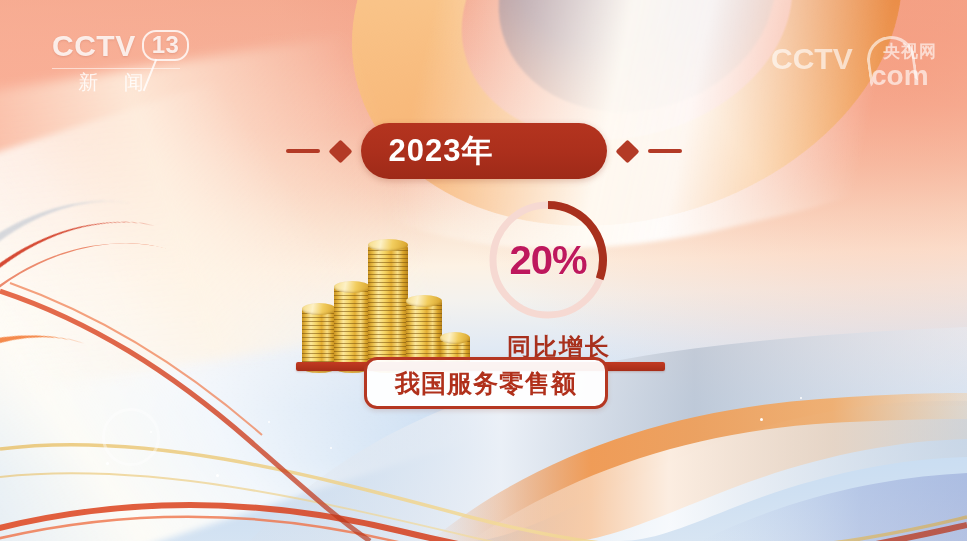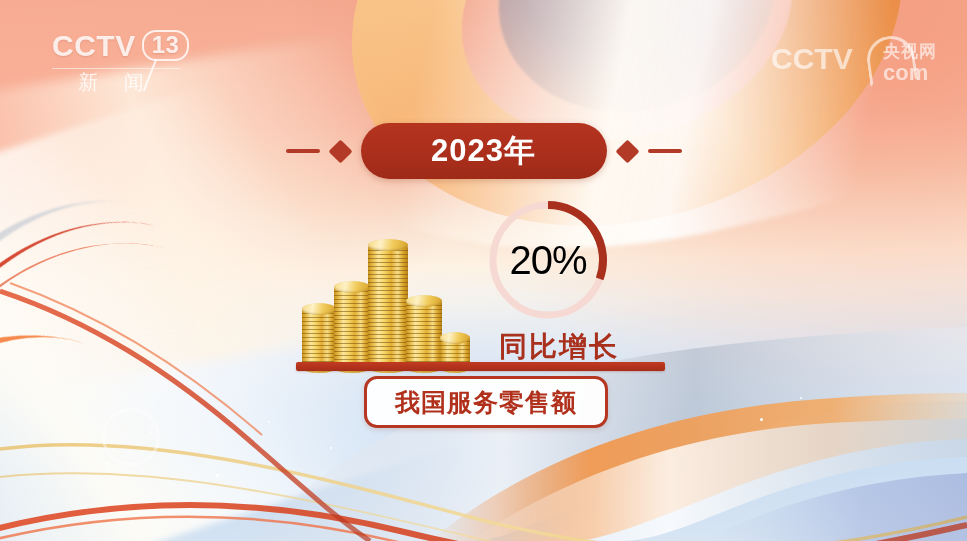--- a/index.html
+++ b/index.html
@@ -137,21 +137,21 @@
     position:absolute;right:16px;top:36px;width:180px;height:52px;
     color:rgba(255,255,255,.62);
   }
   .wm-cctvcom .big{
     position:absolute;left:0;top:8px;font-size:30px;font-weight:700;letter-spacing:0px;line-height:1;
   }
   .wm-cctvcom .cn{
     position:absolute;left:112px;top:4px;font-size:17px;font-weight:700;letter-spacing:1px;
   }
   .wm-cctvcom .com{
-    position:absolute;left:112px;top:24px;font-size:22px;font-weight:700;letter-spacing:0;
+    position:absolute;left:100px;top:24px;font-size:28px;font-weight:700;letter-spacing:0;
   }
   .wm-cctvcom .arc{
     position:absolute;left:96px;top:0px;width:42px;height:42px;
     border:3px solid rgba(255,255,255,.6);border-radius:50% 50% 0 0;
     border-bottom-color:transparent;transform:rotate(-8deg);
   }
   .wm-focus{
     position:absolute;left:80px;bottom:55px;width:150px;height:70px;
     color:rgba(255,255,255,.45);
   }
@@ -168,33 +168,33 @@
   .title-wrap{
     position:absolute;left:0;top:120px;width:967px;height:62px;
     display:flex;align-items:center;justify-content:center;gap:12px;
   }
   .t-dash{width:34px;height:4px;background:#b33a26;border-radius:2px;}
   .t-diamond{width:17px;height:17px;background:#b33a26;transform:rotate(45deg);border-radius:2px;}
   .t-pill{
     min-width:246px;height:56px;border-radius:28px;
     background:linear-gradient(180deg,#b4341f 0%,#ab2f1c 55%,#9e2a18 100%);
     box-shadow:0 2px 6px rgba(150,60,40,.28);
-    display:flex;align-items:center;justify-content:center;
+    display:flex;align-items:center;justify-content:flex-start;
     color:#fff;font-size:31px;font-weight:700;letter-spacing:1px;
     padding:0 28px;box-sizing:border-box;
   }
 
   
   .donut{
     position:absolute;left:484px;top:196px;width:128px;height:128px;
   }
   .donut svg{position:absolute;inset:0;}
   .donut-label{
     position:absolute;inset:0;display:flex;align-items:center;justify-content:center;
-    font-size:40px;font-weight:400;color:#000000;letter-spacing:-1px;
+    font-size:40px;font-weight:700;color:#be185d;letter-spacing:-1px;
     text-shadow:0 1px 1px rgba(255,255,255,.5);
   }
 
   
   .coins{position:absolute;left:296px;top:236px;width:190px;height:132px;}
   .stack{position:absolute;bottom:0;}
   .stack .body{
     position:absolute;left:0;bottom:0;width:100%;
     background:
       repeating-linear-gradient(180deg,
@@ -218,25 +218,25 @@
 
   
   .baseline{
     position:absolute;left:296px;top:362px;width:369px;height:9px;
     background:linear-gradient(180deg,#c23a22 0%,#a62d18 100%);
     border-radius:2px;
     box-shadow:0 1px 2px rgba(140,60,40,.25);
   }
   .yoy{
     position:absolute;left:484px;top:330px;width:150px;height:34px;
-    font-size:28px;font-weight:700;color:#a8301d;letter-spacing:2px;
+    font-size:24px;font-weight:700;color:#a8301d;letter-spacing:2px;
     display:flex;align-items:center;justify-content:center;
   }
   .tagbox{
-    position:absolute;left:364px;top:376px;width:238px;height:46px;
+    position:absolute;left:364px;top:357px;width:238px;height:46px;
     border:3px solid #b53722;border-radius:13px;
     background:rgba(255,255,255,.94);
     display:flex;align-items:center;justify-content:center;
     box-shadow:0 2px 5px rgba(150,70,50,.18);
   }
   .tagbox span{
     font-size:25px;font-weight:700;color:#b0301b;letter-spacing:1px;
   }
 </style>
 </head>

